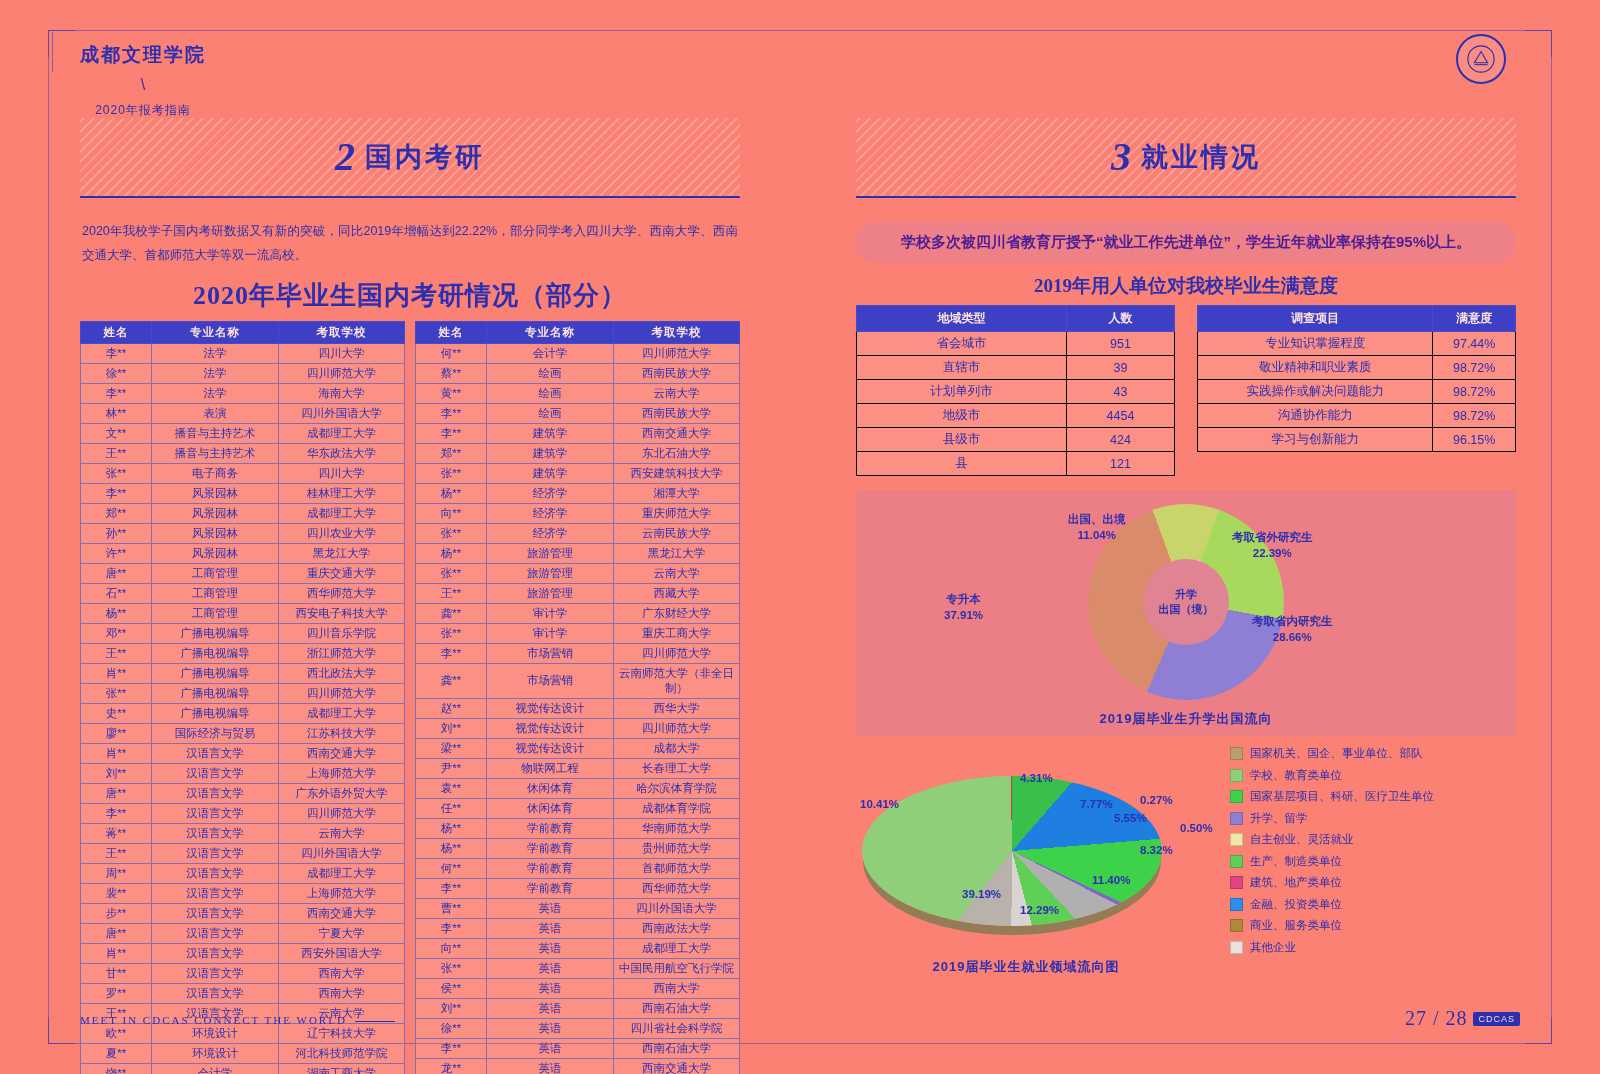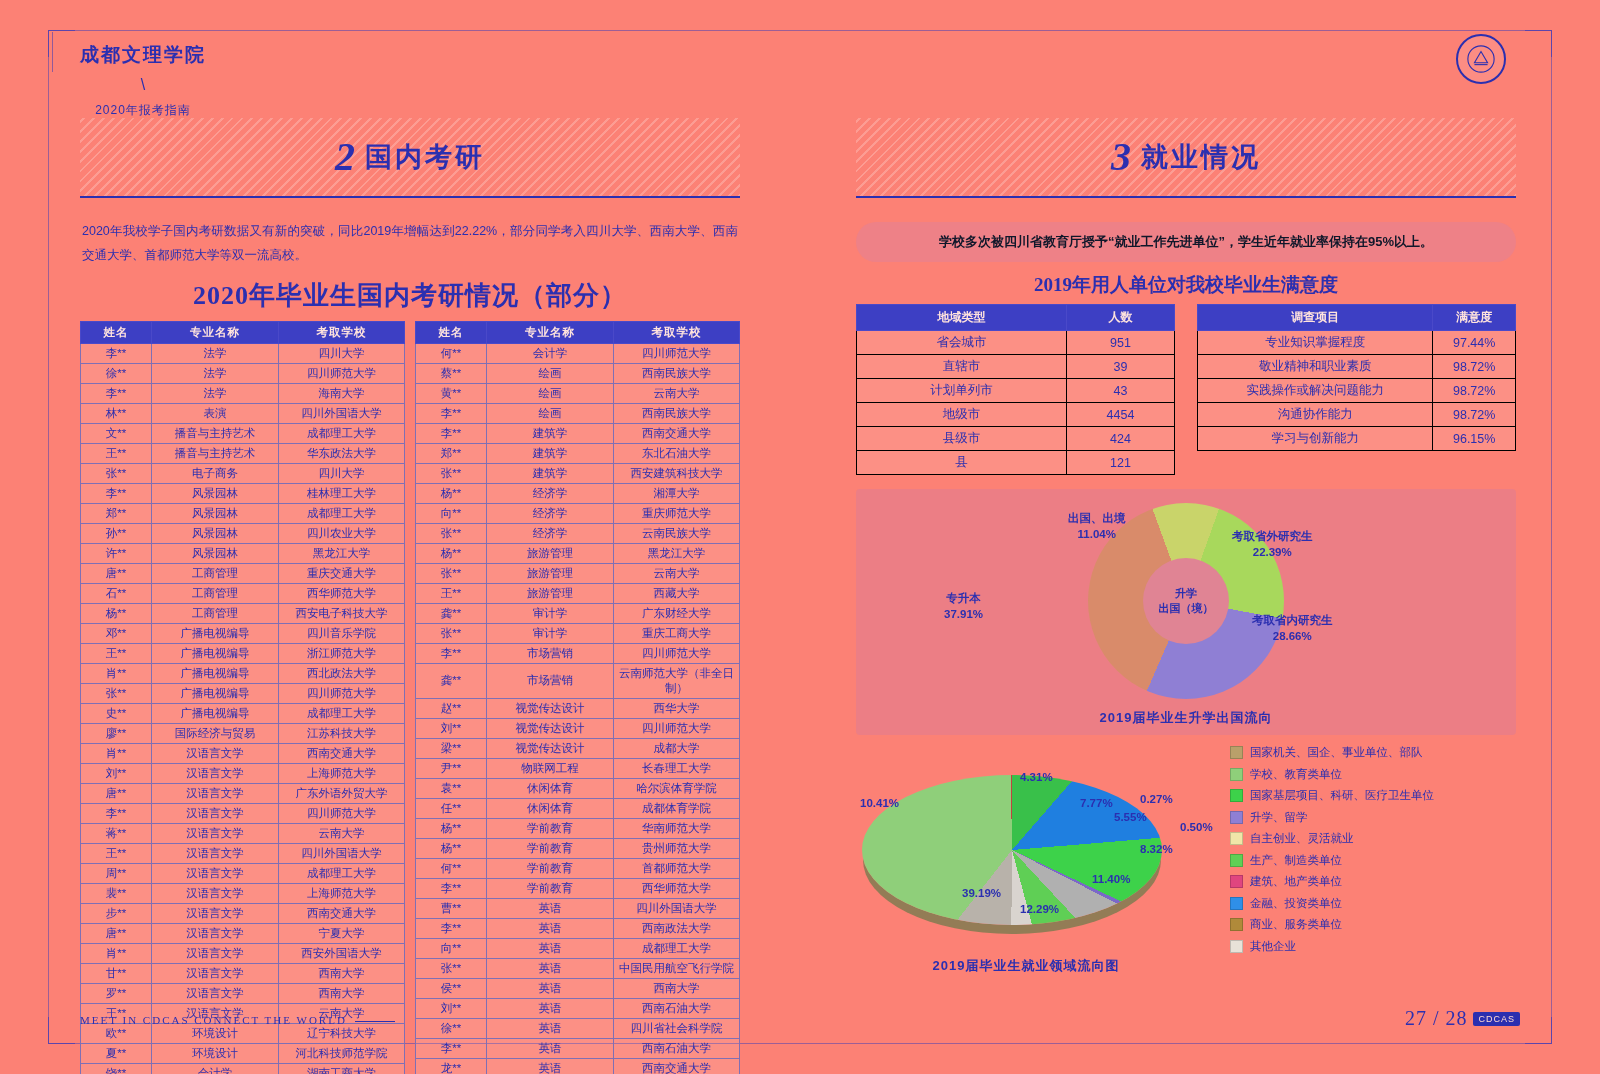--- a/index.html
+++ b/index.html
@@ -74,21 +74,21 @@
   .tbl td.major{width:118px;}
   .tbl td.school{text-align:center;}
 
   .grad-tables{display:flex;gap:10px;}
   .grad-tables>div{flex:1;}
 
   
   .notice{
     margin:24px 0 10px;background:rgba(226,130,150,.55);
     border-radius:22px;padding:11px 20px;text-align:center;
-    font-size:13px;font-weight:bold;color:#0f172a;
+    font-size:15px;font-weight:bold;color:#4c1d95;
   }
   .two-titles{display:flex;gap:22px;margin-top:6px;}
   .two-titles>div{flex:1;text-align:center;font-family:"Liberation Serif",serif;font-size:19px;font-weight:bold;color:#2b2fb0;}
   .two-tables{display:flex;gap:22px;margin-top:6px;}
   .two-tables>div{flex:1;}
   .t2 th{background:#3d3fc4;color:#ffe3dd;font-size:12px;padding:4px 2px;border:1px solid #4a49c9;text-align:center;}
   .t2 td{font-size:12.5px;padding:3px 4px;border:1px solid #000000;background:rgba(255,255,255,.12);text-align:center;color:#2b2fb0;}
 
   .donut-card{
     margin-top:14px;background:rgba(222,124,146,.55);border-radius:4px;

